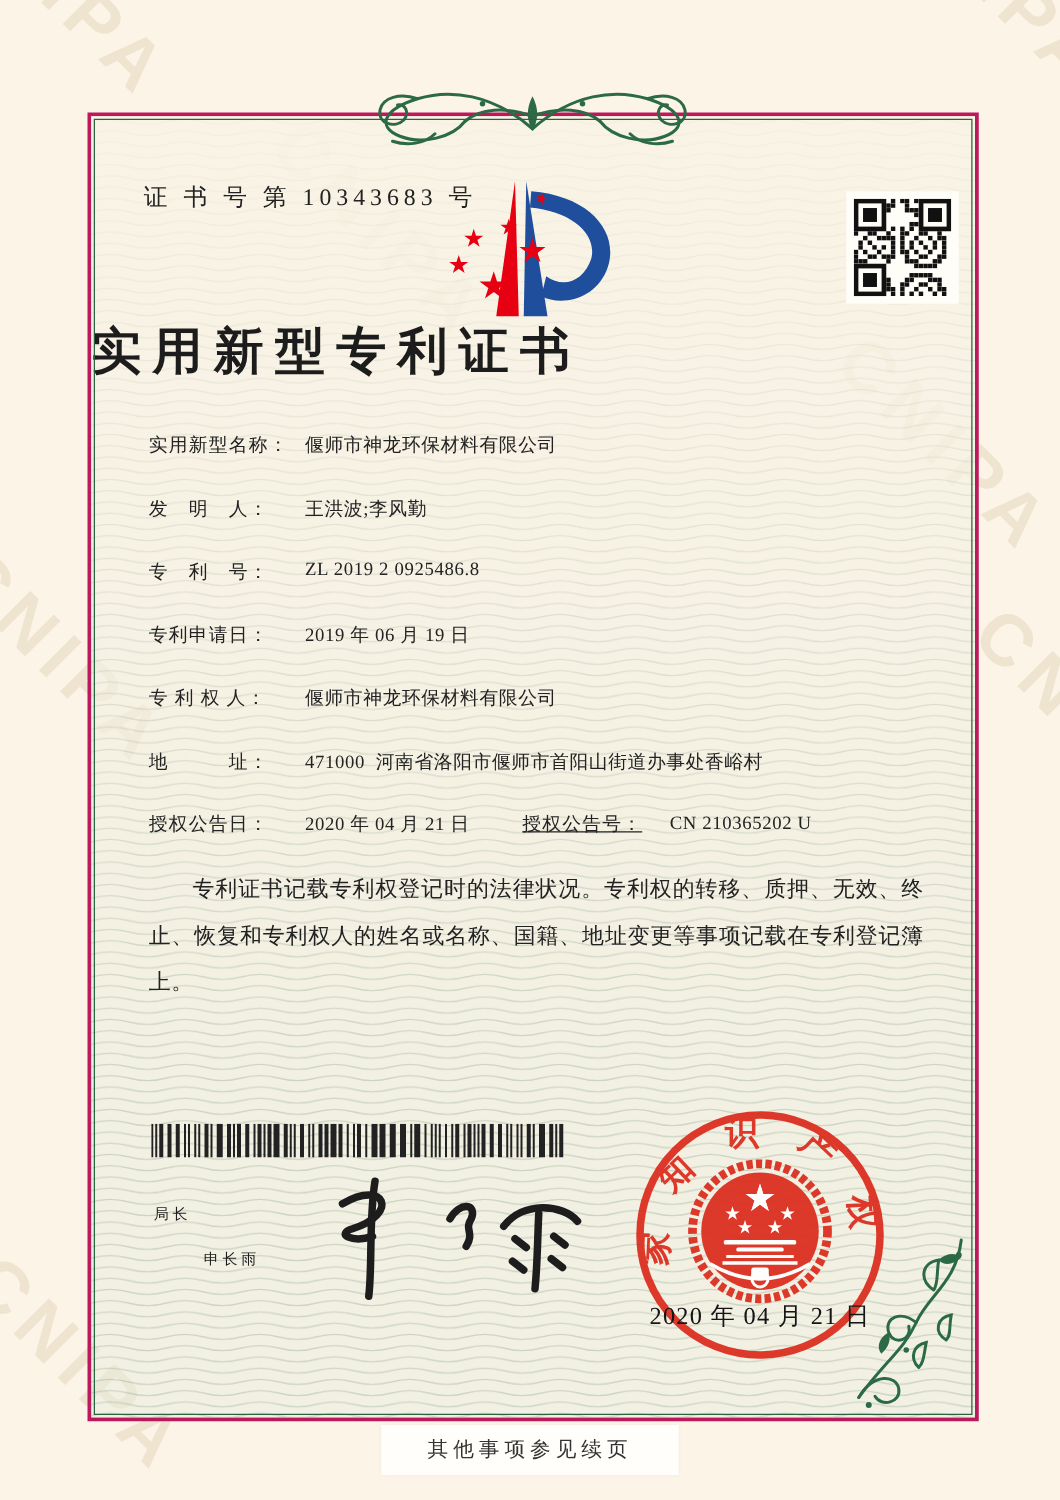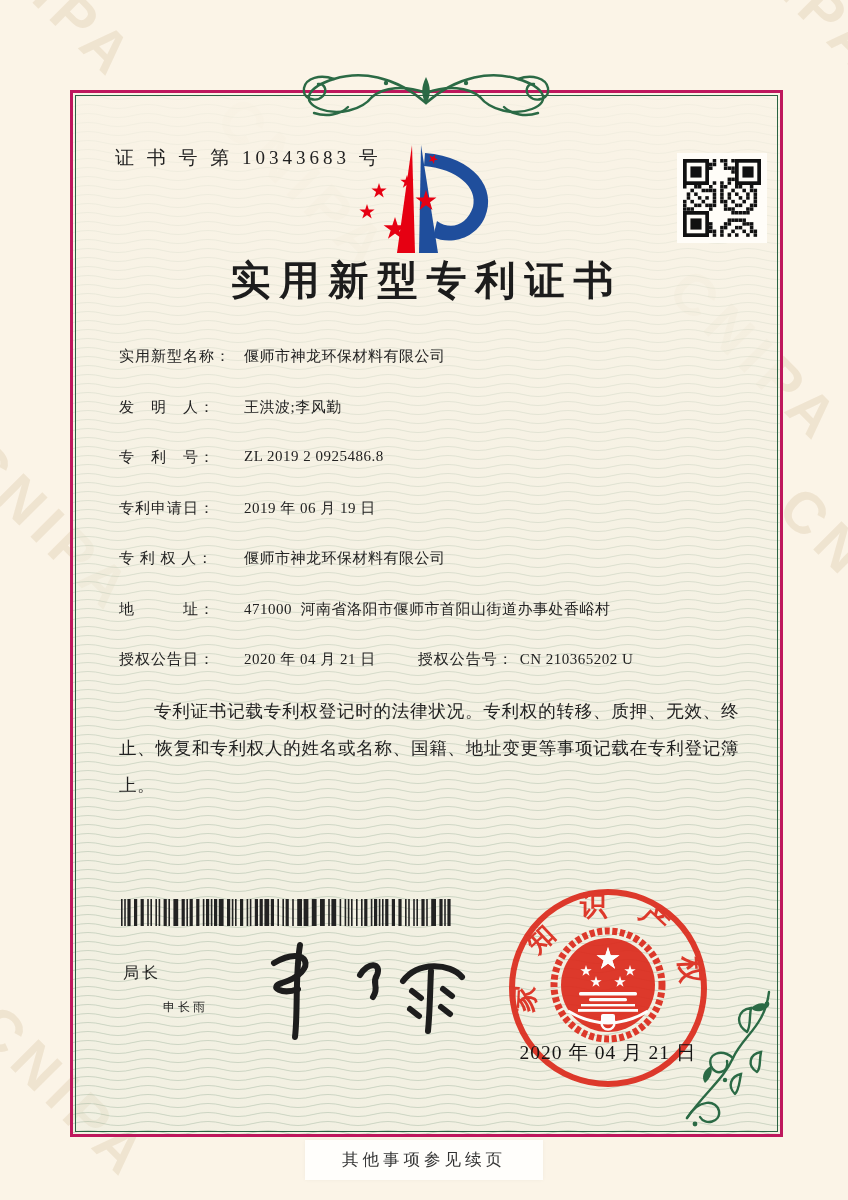--- a/index.html
+++ b/index.html
@@ -17,37 +17,37 @@
   .frame::after{content:"";position:absolute;inset:2px;border:1px solid #2a6342;pointer-events:none;}
   .panel-bg{position:absolute;inset:0;z-index:0;}
   .panel-fade{position:absolute;inset:0;z-index:0;
       background:linear-gradient(180deg, rgba(251,244,231,.85) 0%, rgba(251,244,231,.35) 45%, rgba(244,243,230,.05) 75%);}
 
   .abs{position:absolute;}
   .cert-no{left:42px;top:52px;font-size:19px;letter-spacing:4px;color:#222;}
   .logo{left:272px;top:48px;}
   .qr-box{left:604px;top:60px;width:90px;height:90px;background:#fffdf8;display:flex;
           align-items:center;justify-content:center;}
-  .title{left:0;top:160px;width:100%;text-align:center;font-size:40px;font-weight:bold;
+  .title{left:0;top:160px;width:100%;text-align:left;font-size:40px;font-weight:bold;
          letter-spacing:9px;color:#1c1c1c;}
 
   .fields{left:46px;top:254px;width:630px;color:#222;}
   .frow{height:50.5px;display:flex;align-items:flex-start;font-size:15px;}
   .flabel{display:inline-block;width:125px;white-space:pre;letter-spacing:1px;flex:none;}
   .fvalue{white-space:pre;letter-spacing:.5px;}
   .grant-no{margin-left:42px;display:flex;align-items:center;}
-  .grant-no .flabel{width:auto;margin-right:6px;}
+  .grant-no .flabel{width:auto;margin-right:22px;text-decoration:underline;}
 
   .paras{left:46px;top:600px;width:620px;font-size:17.5px;line-height:37px;color:#222;
          text-align:justify;}
   .paras p{margin:0;text-indent:2em;letter-spacing:.4px;}
 
   .barcode{left:48px;top:806px;}
   .officer-title{left:50px;top:870px;font-family:Liberation Sans, sans-serif;
-         font-size:16px;color:#1d1d1d;letter-spacing:3px;}
+         font-size:12px;color:#1d1d1d;letter-spacing:3px;}
   .officer-name{left:50px;top:906px;font-family:"Liberation Sans","DejaVu Sans",sans-serif;
          font-size:12px;color:#1d1d1d;letter-spacing:3px;margin-left:40px;}
   .signature{left:165px;top:838px;}
 
   .seal{left:430px;top:790px;}
   .seal-date{left:428px;top:946px;width:214px;text-align:center;font-size:19.5px;
          letter-spacing:1px;color:#151515;z-index:5;}
 
   .corner-orn{right:3px;bottom:3px;}
   .page-no{left:0;top:1002px;width:100%;text-align:center;font-size:16px;

